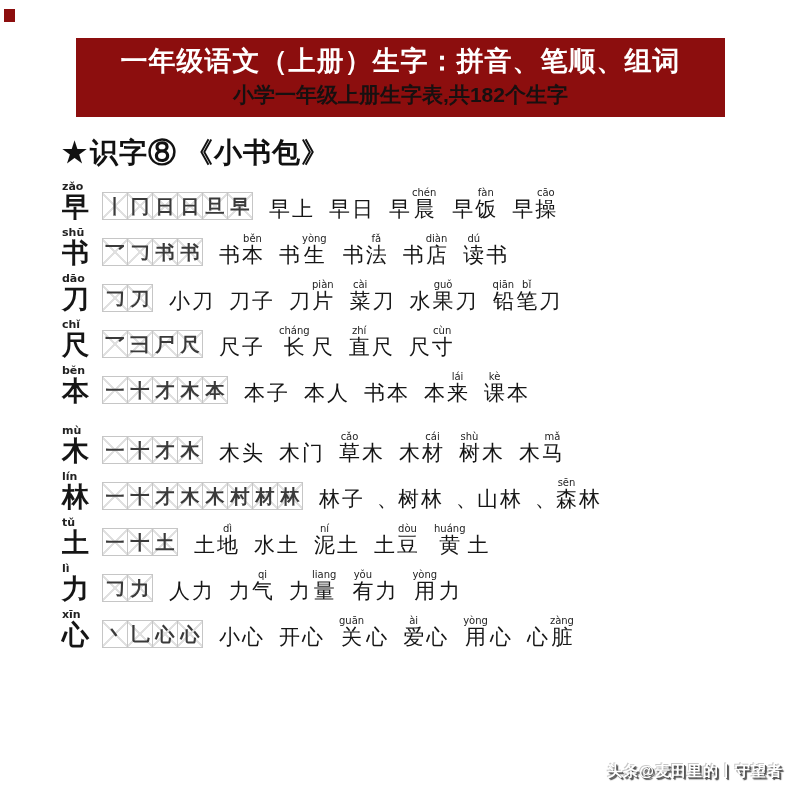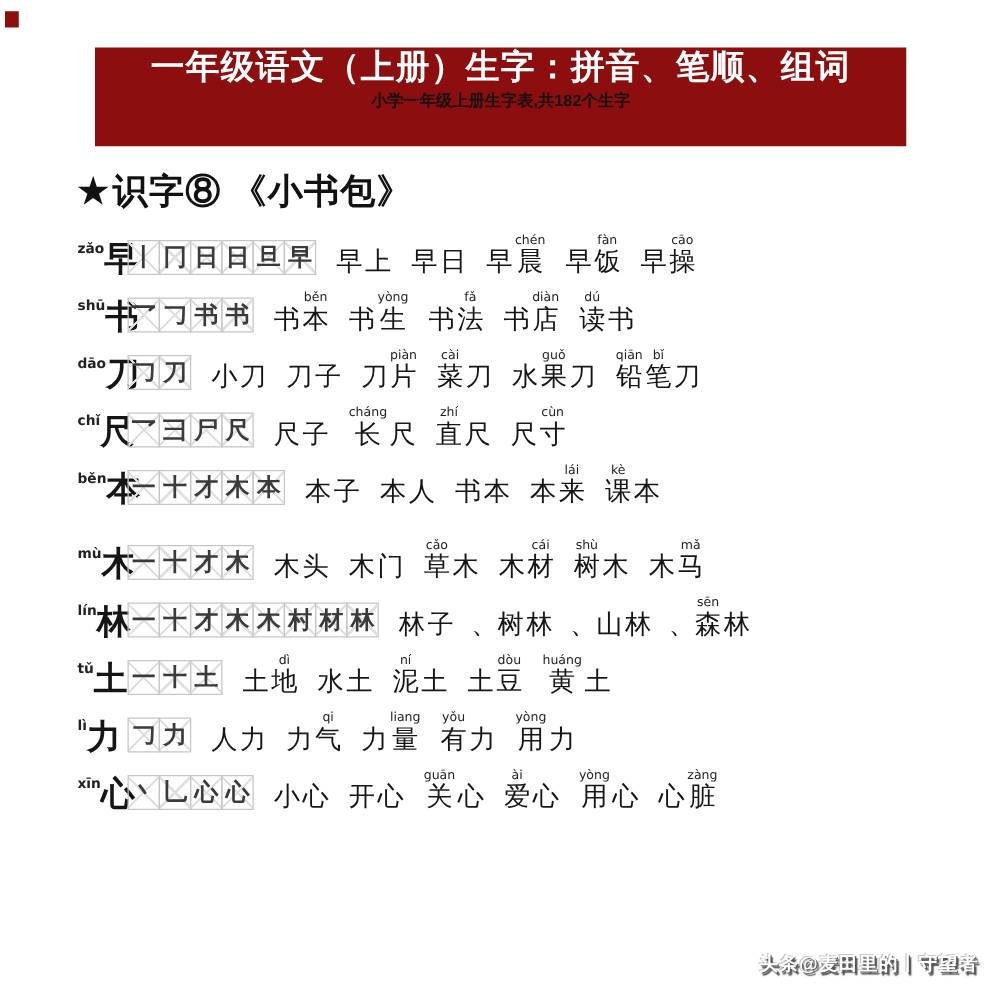--- a/index.html
+++ b/index.html
@@ -1,30 +1,30 @@
 <!DOCTYPE html>
 <html><head>
 <meta charset="utf-8">
 <style>
   html,body{margin:0;padding:0;background:#ffffff;}
   .page{position:relative;width:793px;height:793px;background:#ffffff;overflow:hidden;
         font-family:"Liberation Serif","DejaVu Serif",serif;}
   .corner-chip{position:absolute;left:4px;top:9px;width:11px;height:13px;background:#8c0e0e;}
   .banner{position:absolute;left:76px;top:38px;width:649px;height:79px;background:#8c0e0e;
-          display:flex;flex-direction:column;align-items:center;justify-content:flex-start;}
+          display:flex;flex-direction:column;align-items:center;justify-content:center;}
   .banner-title{font-family:"Liberation Sans","DejaVu Sans",sans-serif;font-weight:bold;
                 font-size:27px;color:#ffffff;letter-spacing:1px;line-height:1.15;white-space:nowrap;}
   .banner-subtitle{font-family:"Liberation Sans","DejaVu Sans",sans-serif;font-weight:bold;
-                   font-size:13px;color:#171010;margin-top:3px;white-space:nowrap;}
+                   font-size:21px;color:#171010;margin-top:3px;white-space:nowrap;}
   .content{position:absolute;left:62px;top:134px;width:700px;}
   .section{margin-bottom:20px;}
   .section-heading{font-size:28px;font-weight:600;color:#111;margin-bottom:9px;letter-spacing:1px;}
   .section-heading .star{margin-right:2px;}
   .row{display:flex;align-items:flex-end;margin-bottom:6px;min-height:40px;}
-  .charcol{width:40px;display:flex;flex-direction:row;align-items:flex-start;flex:none;}
+  .charcol{width:40px;display:flex;flex-direction:column;align-items:flex-start;flex:none;}
   .cpy{font-family:"DejaVu Sans","Liberation Sans",sans-serif;font-size:11px;font-weight:bold;
        color:#222;line-height:12px;height:12px;}
   .cchar{font-size:27px;font-weight:bold;color:#151515;line-height:28px;}
   .grid{display:flex;margin-right:16px;margin-bottom:1px;flex:none;}
   .cell{width:24px;height:26px;border:1px solid #c6c6c6;margin-left:-1px;
         display:flex;align-items:center;justify-content:center;
         background:
           linear-gradient(45deg,transparent 47.5%,#e0e0e0 47.5%,#e0e0e0 52.5%,transparent 52.5%),
           linear-gradient(135deg,transparent 47.5%,#e0e0e0 47.5%,#e0e0e0 52.5%,transparent 52.5%);}
   .cell:first-child{margin-left:0;}

